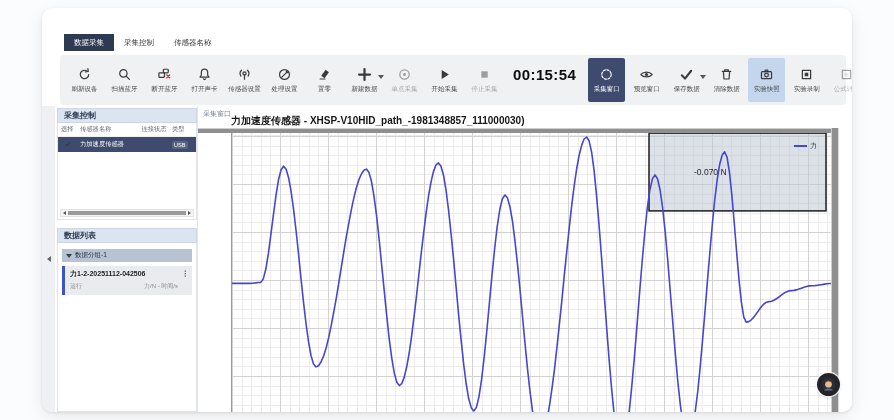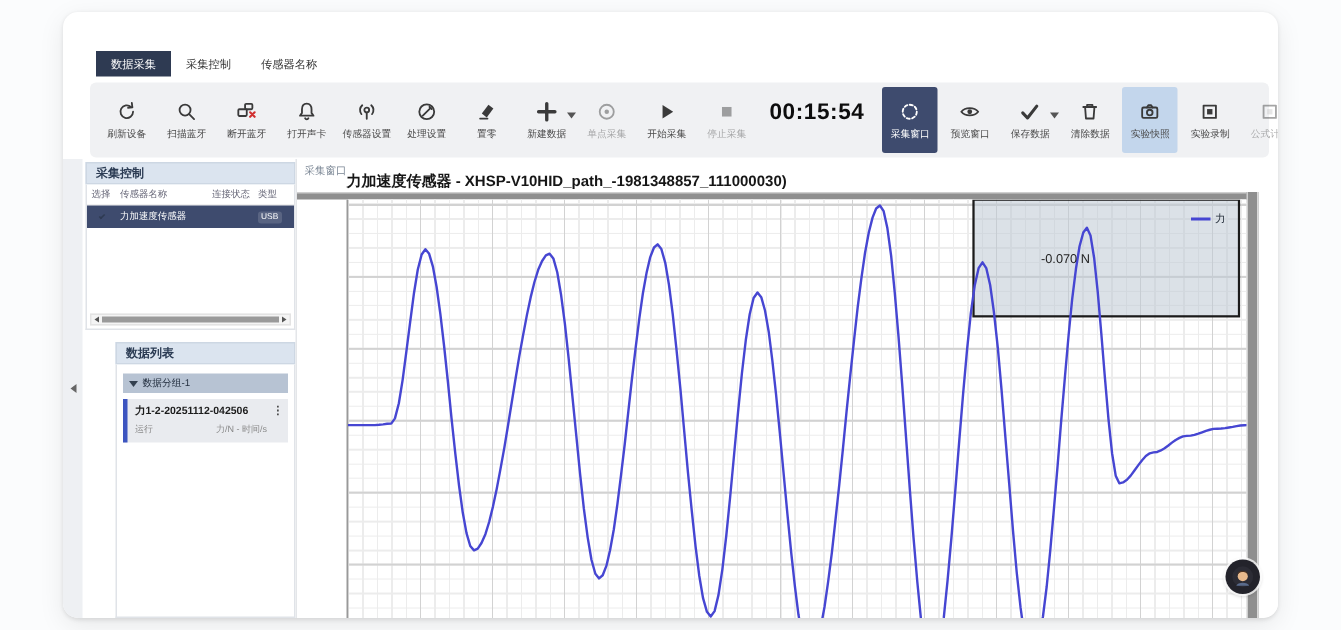--- a/index.html
+++ b/index.html
@@ -53,21 +53,21 @@
   .status-dot { width:5px; height:5px; border-radius:50%; margin:0 auto; }
   .type-badge { font-size:5.6px; background:rgba(255,255,255,.14); padding:1px 2px; border-radius:2px; }
   .hscroll { position:absolute; left:2px; right:2px; bottom:2px; height:8px; background:#f4f4f4;
              border:1px solid #e3e3e3; display:flex; align-items:center; }
   .hs-arrow-l { width:0; height:0; border-top:2.5px solid transparent; border-bottom:2.5px solid transparent;
                 border-right:3.5px solid #555; margin:0 2px; }
   .hs-arrow-r { width:0; height:0; border-top:2.5px solid transparent; border-bottom:2.5px solid transparent;
                 border-left:3.5px solid #555; margin:0 2px; }
   .hs-thumb { flex:1; height:4px; background:#9a9a9a; }
 
-  .data-panel { position:absolute; left:0; right:0; top:120px; bottom:0;margin-left:20px; }
+  .data-panel { position:absolute; left:0; right:0; top:120px; bottom:0; }
   .data-body { position:absolute; left:0; right:0; top:15px; bottom:0; border:1px solid #e0e3e8; border-top:none;
                background:#fff; padding:6px 4px; }
   .group-bar { height:13px; background:#b7c3d3; display:flex; align-items:center; gap:3px; padding:0 4px;
                font-size:6.5px; color:#1e2a3a; }
   .group-arrow { width:0; height:0; border-left:3px solid transparent; border-right:3px solid transparent;
                  border-top:4px solid #33404f; }
   .data-item { margin-top:4px; background:#e9ebef; border-left:3px solid #3d55c0; padding:3px 14px 4px 5px; position:relative; }
   .item-title { font-size:7px; font-weight:bold; color:#1c1c1c; white-space:nowrap; }
   .item-sub { display:flex; justify-content:space-between; font-size:6px; color:#8a8a8a; margin-top:3px; }
   .item-menu { position:absolute; right:3px; top:3px; font-size:7.5px; color:#444; font-weight:bold; }

